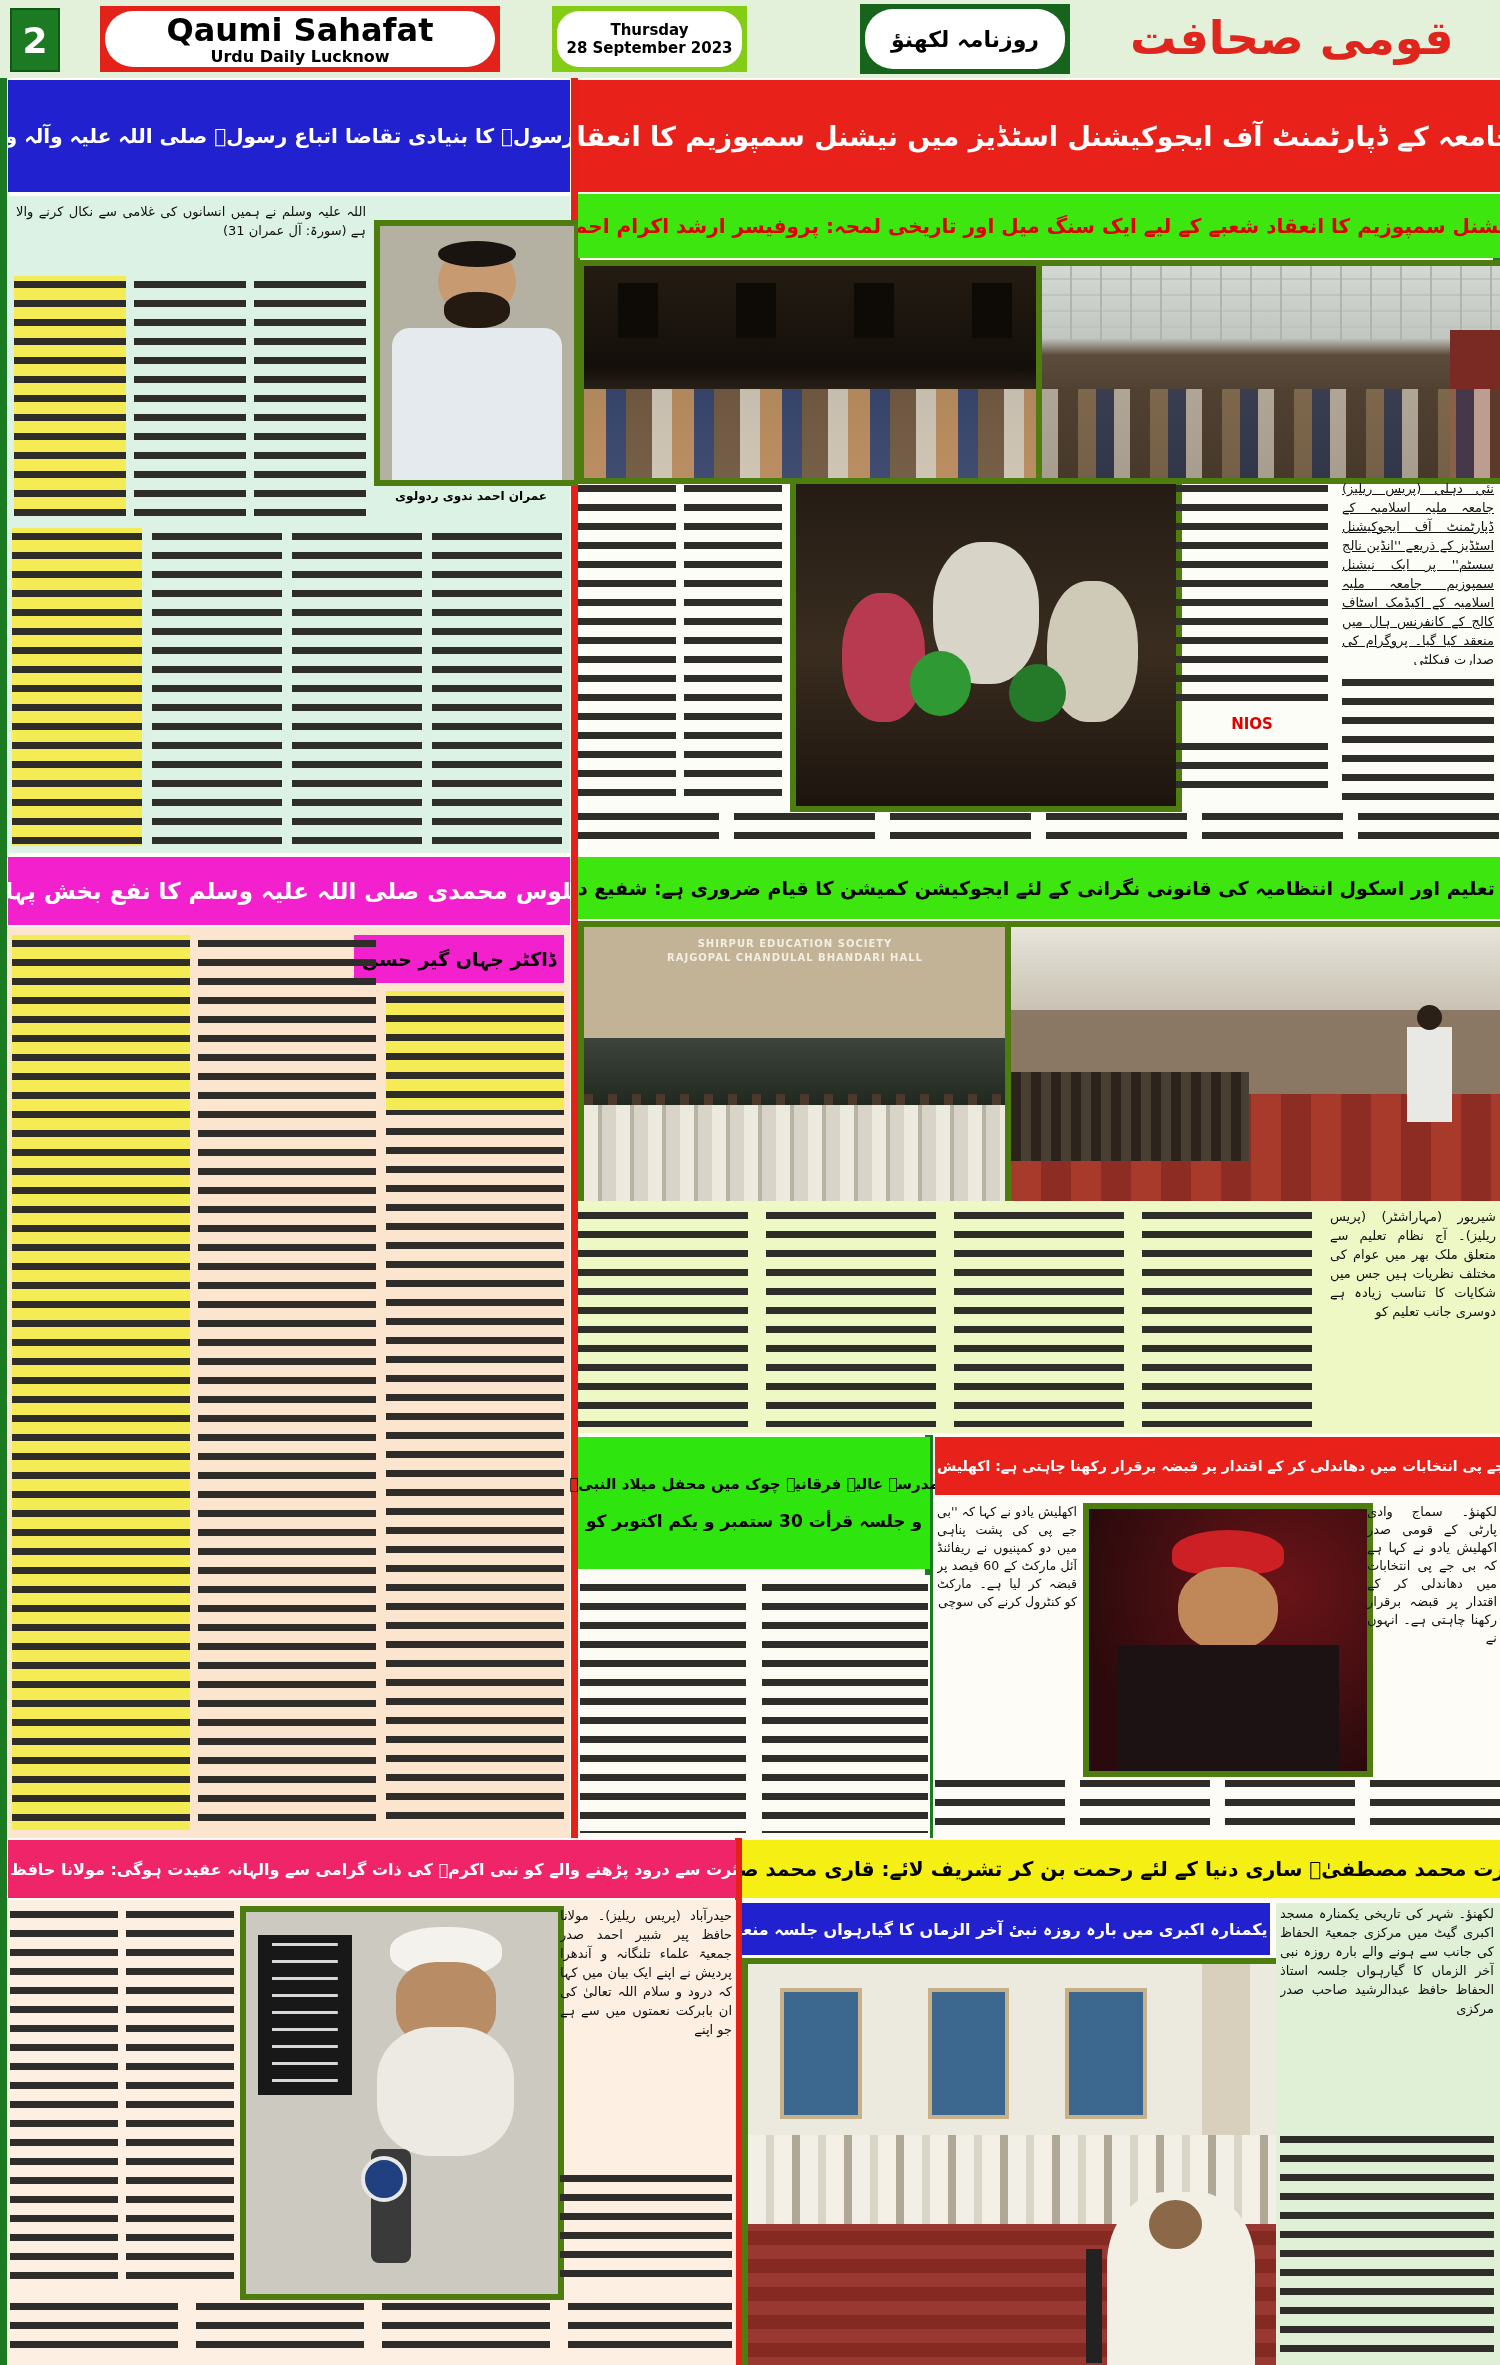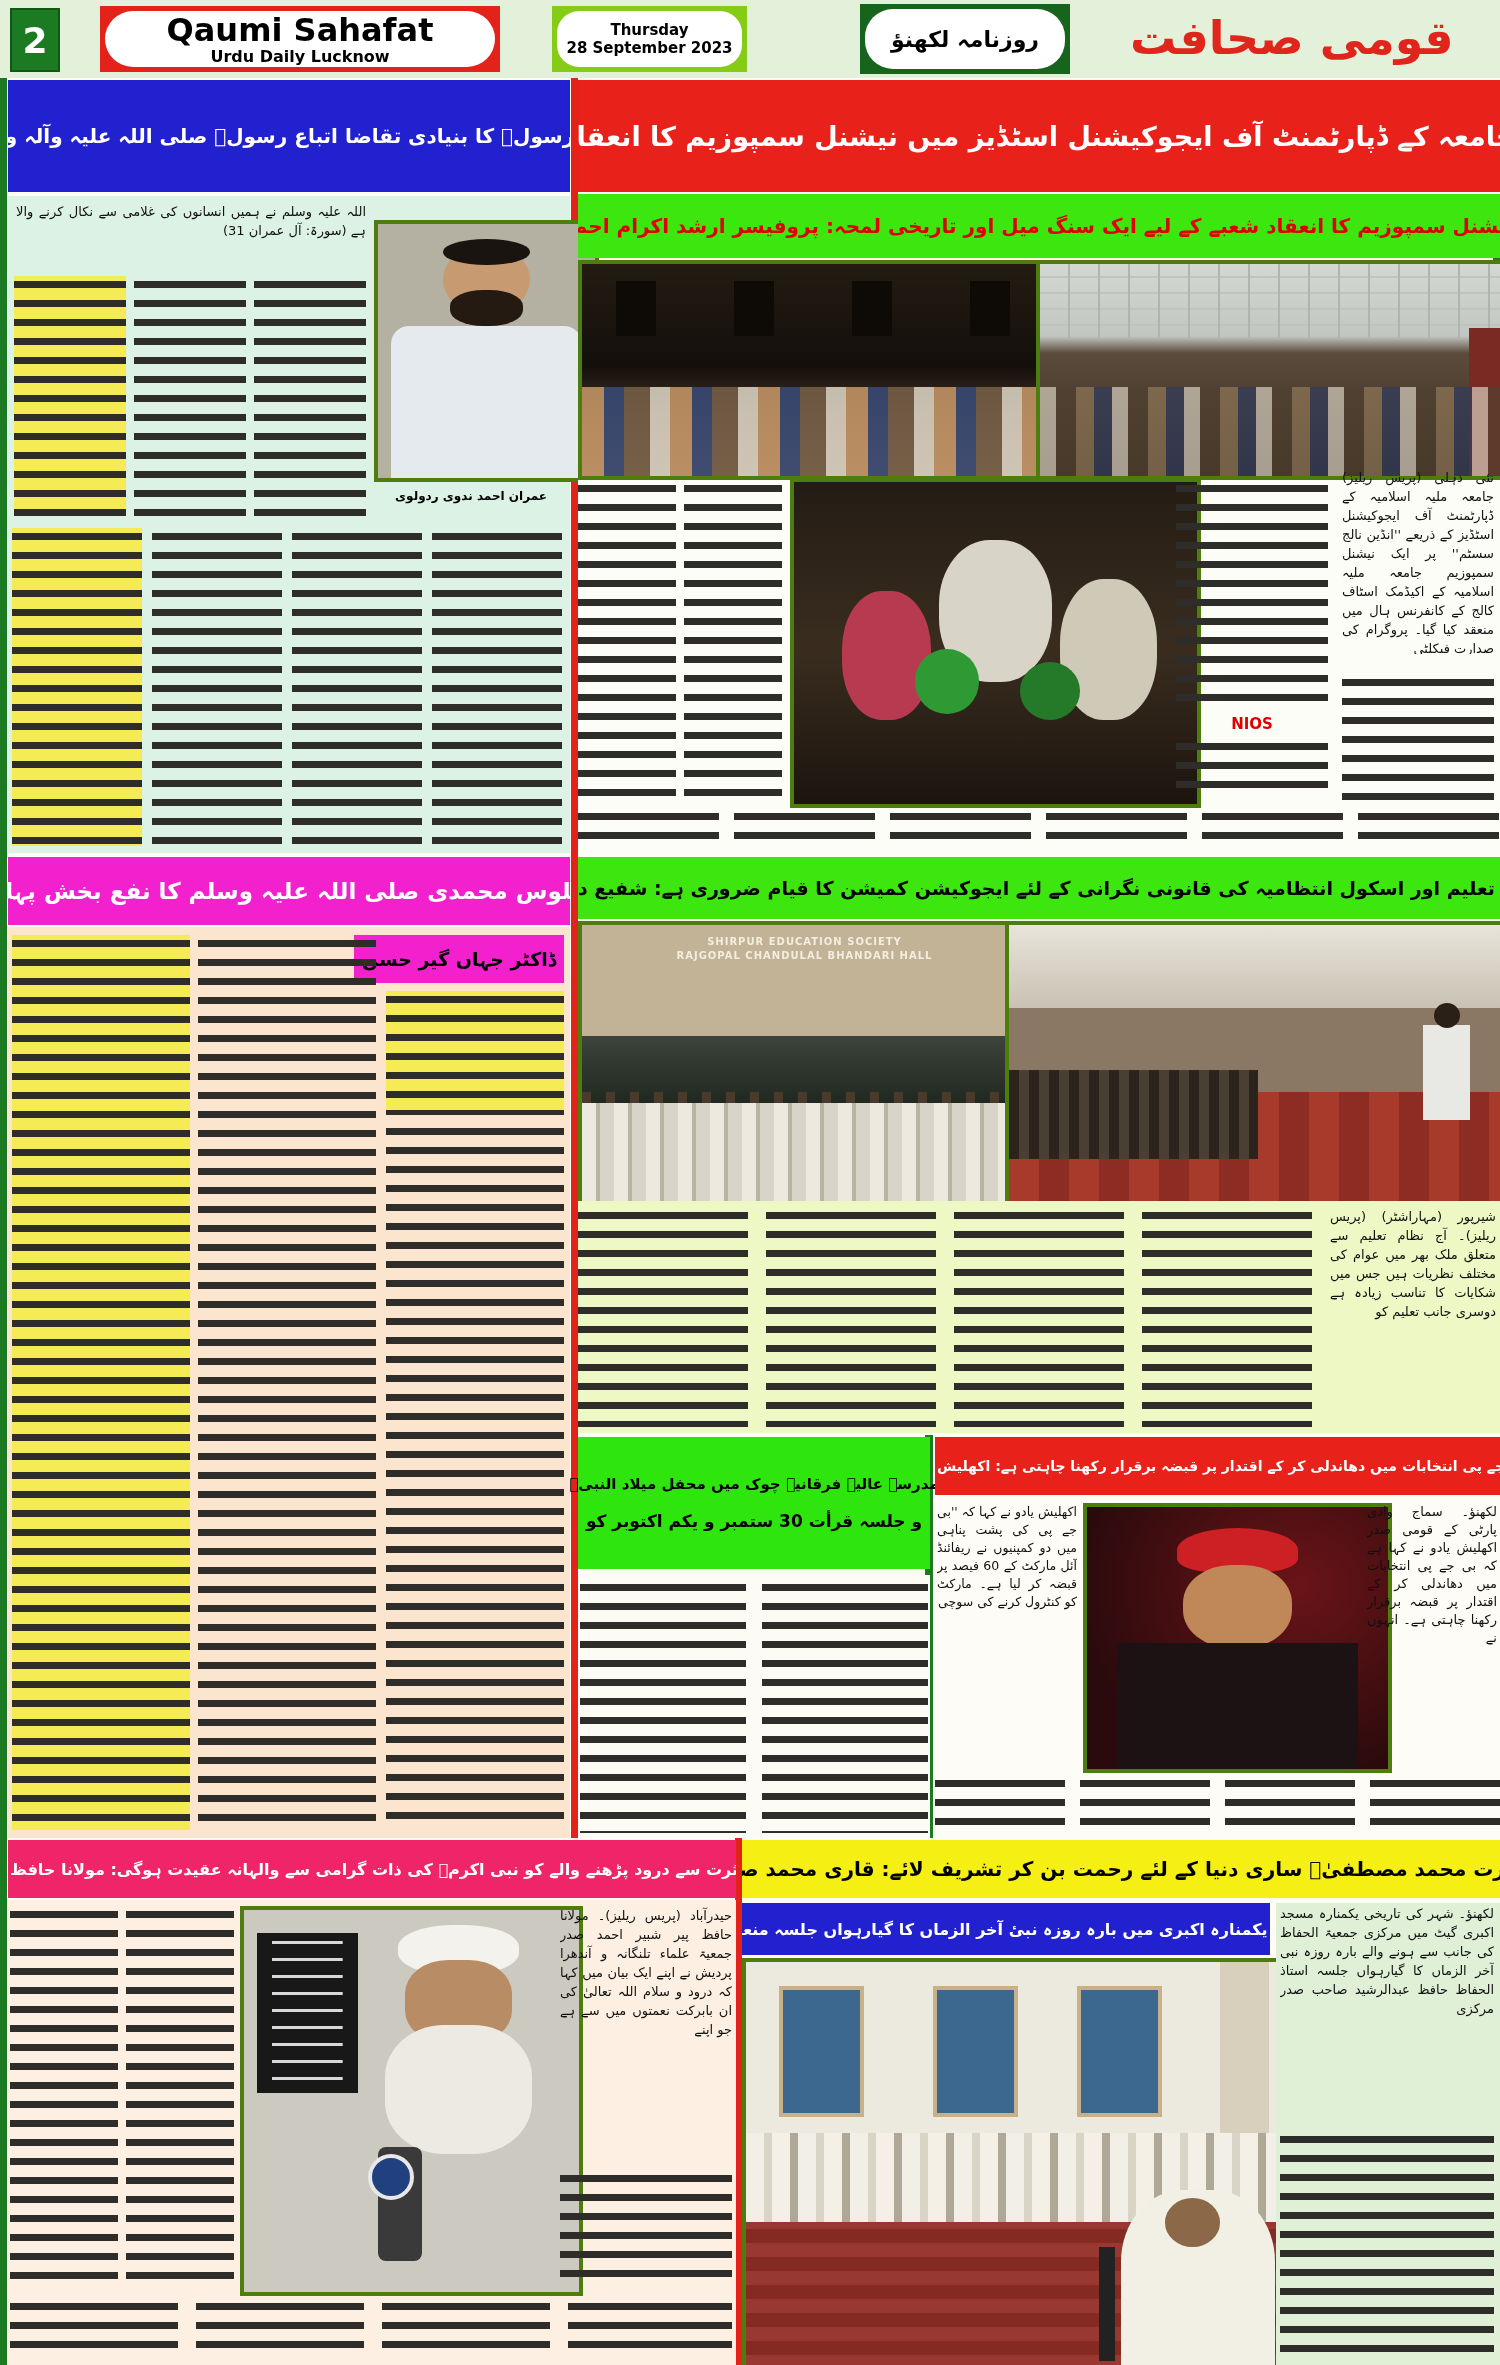--- a/index.html
+++ b/index.html
@@ -6,21 +6,21 @@
   #page{position:relative;width:1500px;height:2365px;background:#fdfcf5;overflow:hidden;
         font-family:"DejaVu Sans",sans-serif;}
   .abs{position:absolute;}
   .urdu{direction:rtl;unicode-bidi:plaintext;}
   .band{display:flex;align-items:center;justify-content:center;text-align:center;
         font-weight:bold;white-space:nowrap;overflow:hidden;}
   .gk{background-image:repeating-linear-gradient(to bottom,transparent 0px,transparent 5px,
       #2f2d2a 5px,#2f2d2a 12px,transparent 12px,transparent 19px);}
   .gk.y{background-color:#f5ec55;}
   .lead{font-size:13px;line-height:19px;text-align:justify;color:#111;overflow:hidden;}
-  .ph{border:4px solid #4d7c0f;overflow:hidden;padding-left:23px;}
+  .ph{border:6px solid #4d7c0f;overflow:hidden;}
   .sign{color:#f2eee0;font-weight:bold;text-align:center;letter-spacing:1px;
         font-size:10px;line-height:14px;padding-top:10px;}
   .vstrip{background:#1c7a22;}
   .vstrip.red{background:#e32219;}
   .rounded-box{display:flex;flex-direction:column;align-items:center;justify-content:center;}
 </style>
 </head>
 <body>
 
 <div id="page">
@@ -105,21 +105,21 @@
     </div>
 
     <div class="abs ph" style="left:212px;top:218px;width:380px;height:322px;background:linear-gradient(180deg,#241c14 0%,#3a2d20 52%,#1c140e 100%);">
       <div class="abs" style="left:36%;top:18%;width:28%;height:44%;border-radius:45%;background:#d8d4c8;"></div>
       <div class="abs" style="left:12%;top:34%;width:22%;height:40%;border-radius:45%;background:#b83a50;"></div>
       <div class="abs" style="left:66%;top:30%;width:24%;height:44%;border-radius:45%;background:#cfc9b8;"></div>
       <div class="abs" style="left:30%;top:52%;width:16%;height:20%;border-radius:50%;background:#2f9a34;"></div>
       <div class="abs" style="left:56%;top:56%;width:15%;height:18%;border-radius:50%;background:#257a2a;"></div>
     </div>
 
-    <div class="abs lead urdu" style="left:764px;top:208px;width:152px;height:186px;">نئی دہلی (پریس ریلیز) جامعہ ملیہ اسلامیہ کے ڈپارٹمنٹ آف ایجوکیشنل اسٹڈیز کے ذریعے ''انڈین نالج سسٹم'' پر ایک نیشنل سمپوزیم جامعہ ملیہ اسلامیہ کے اکیڈمک اسٹاف کالج کے کانفرنس ہال میں منعقد کیا گیا۔ پروگرام کی صدارت فیکلٹی</div>
+    <div class="abs lead urdu" style="left:764px;top:219px;width:152px;height:186px;text-decoration:underline;">نئی دہلی (پریس ریلیز) جامعہ ملیہ اسلامیہ کے ڈپارٹمنٹ آف ایجوکیشنل اسٹڈیز کے ذریعے ''انڈین نالج سسٹم'' پر ایک نیشنل سمپوزیم جامعہ ملیہ اسلامیہ کے اکیڈمک اسٹاف کالج کے کانفرنس ہال میں منعقد کیا گیا۔ پروگرام کی صدارت فیکلٹی</div>
     <div class="abs gk" style="left:764px;top:414px;width:152px;height:126px;"></div>
 
     <div class="abs gk" style="left:598px;top:220px;width:152px;height:230px;"></div>
     <div class="abs band" style="left:598px;top:454px;width:152px;height:20px;color:#e00000;font-size:15px;">
         <span>NIOS</span>
       </div>
     <div class="abs gk" style="left:598px;top:478px;width:152px;height:62px;"></div>
 
     <div class="abs gk" style="left:106px;top:220px;width:98px;height:320px;"></div>
     <div class="abs gk" style="left:0;top:220px;width:98px;height:320px;"></div>

